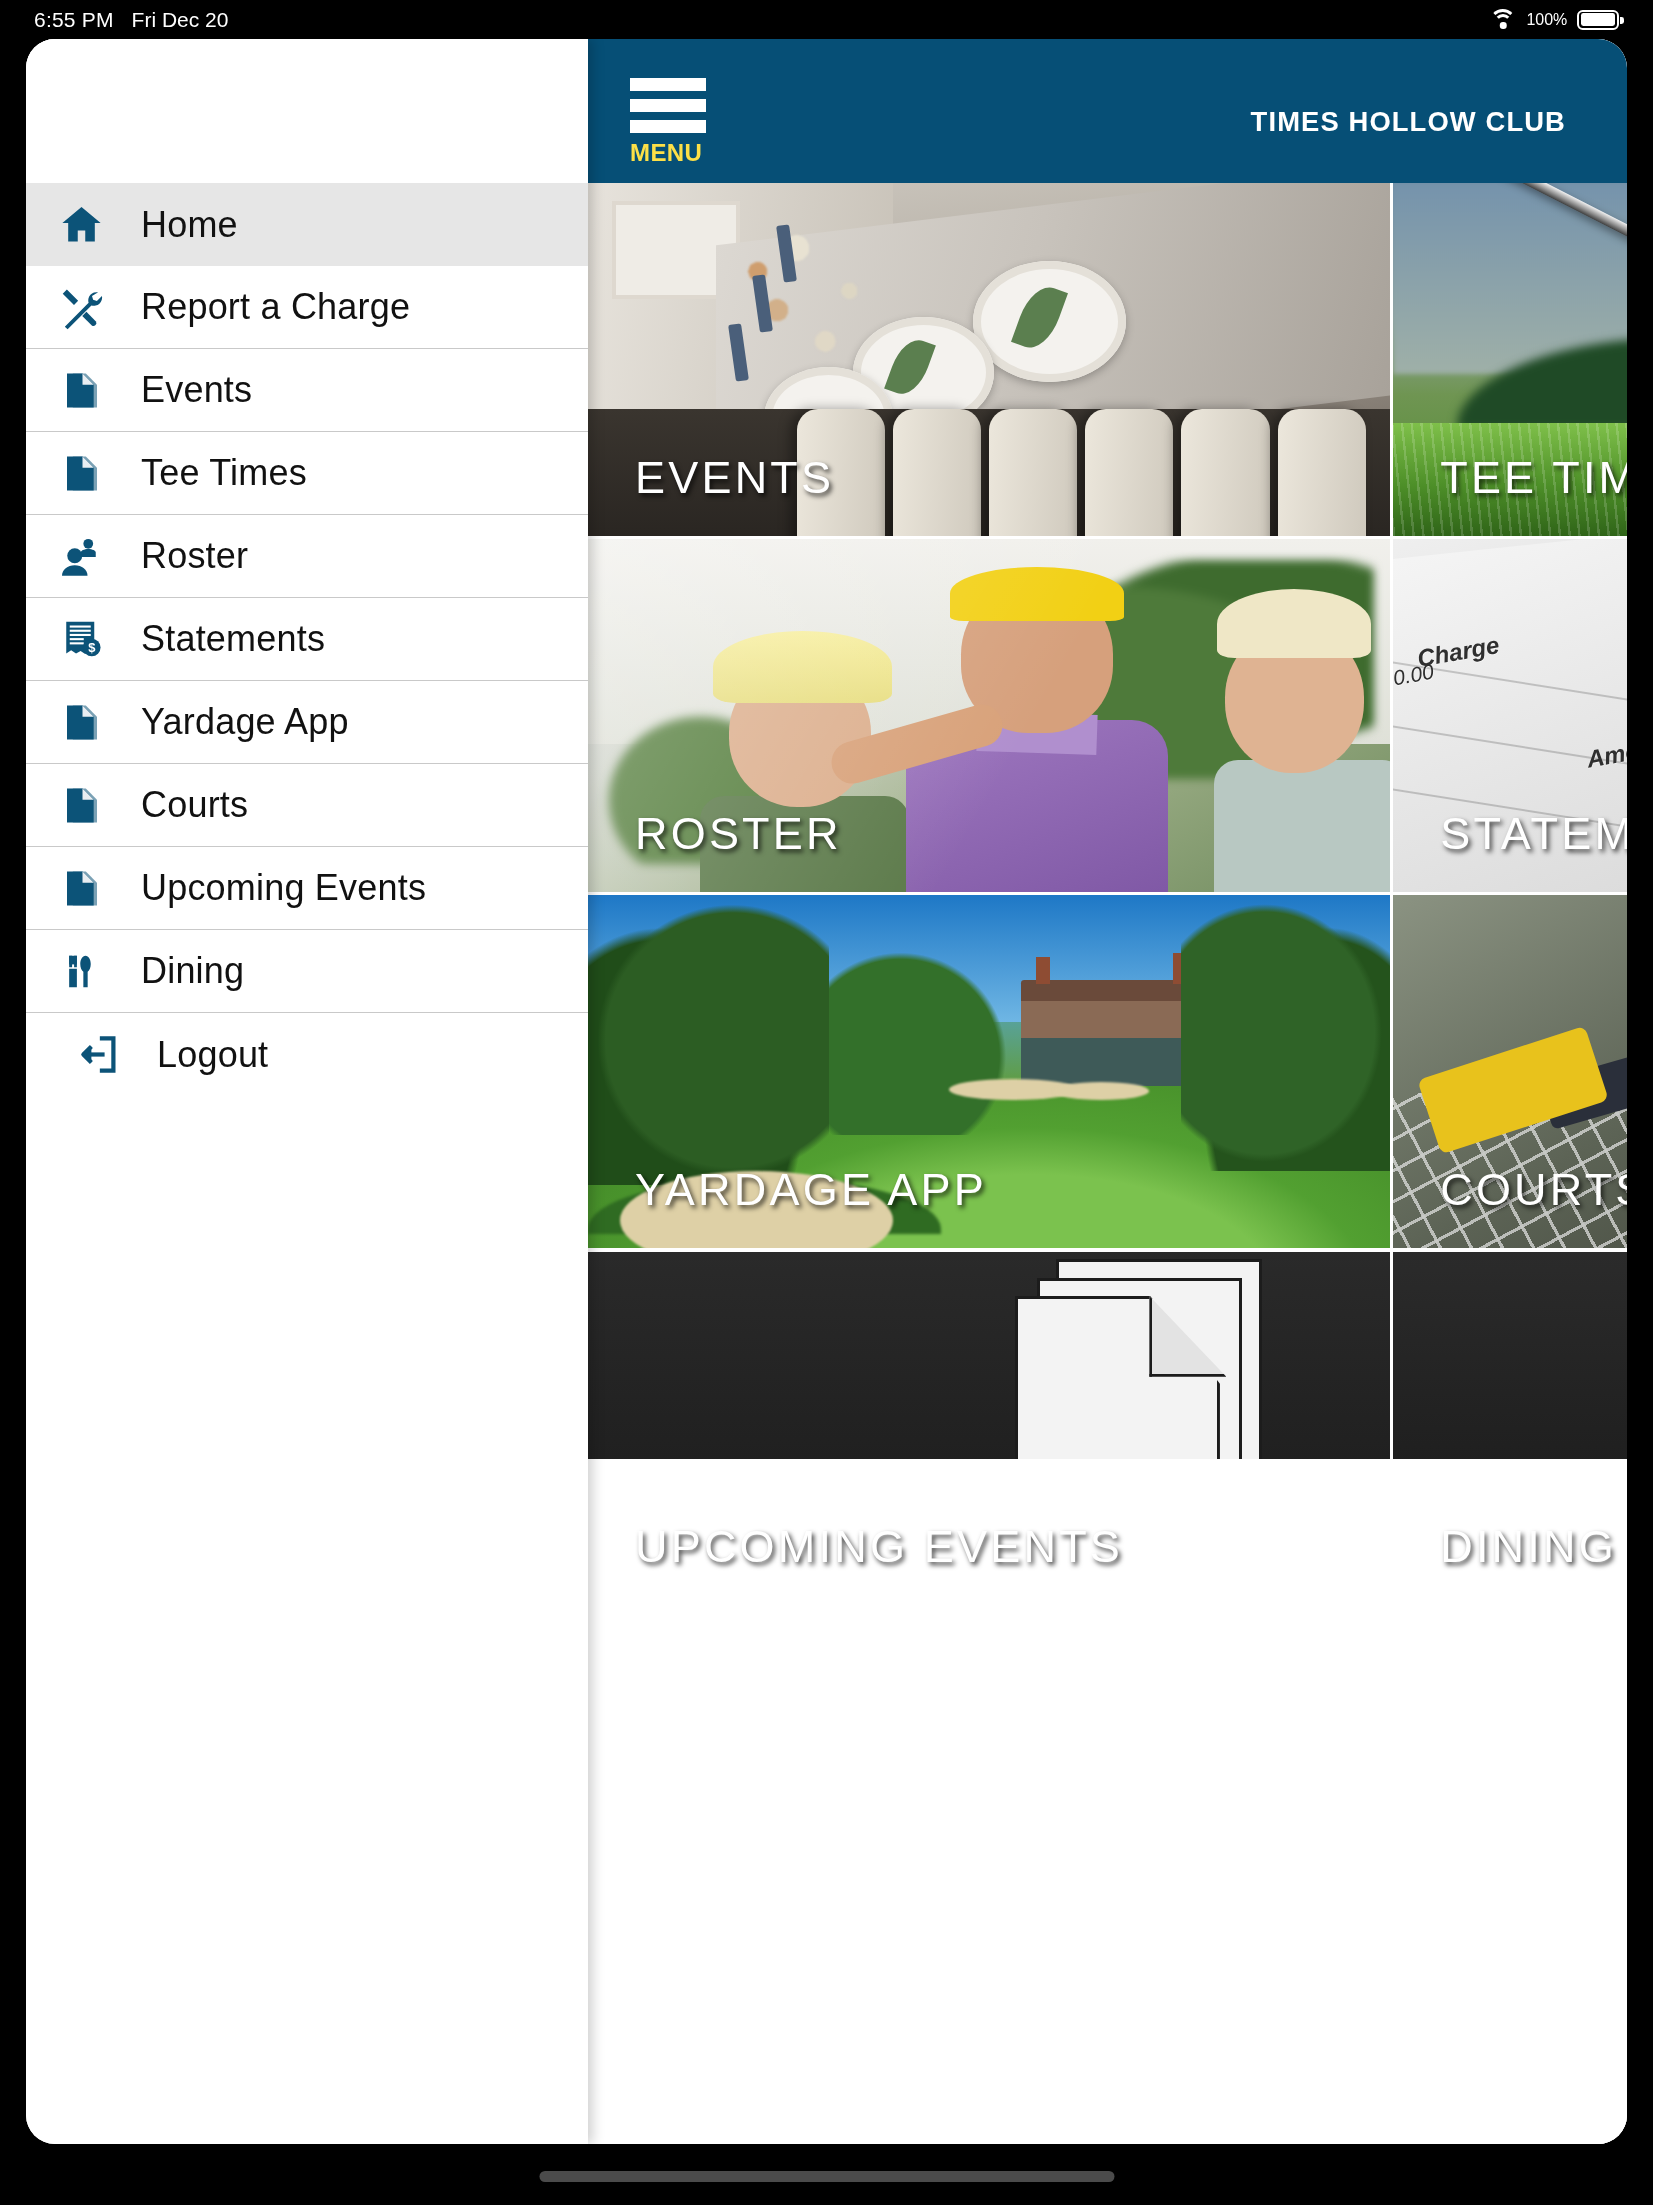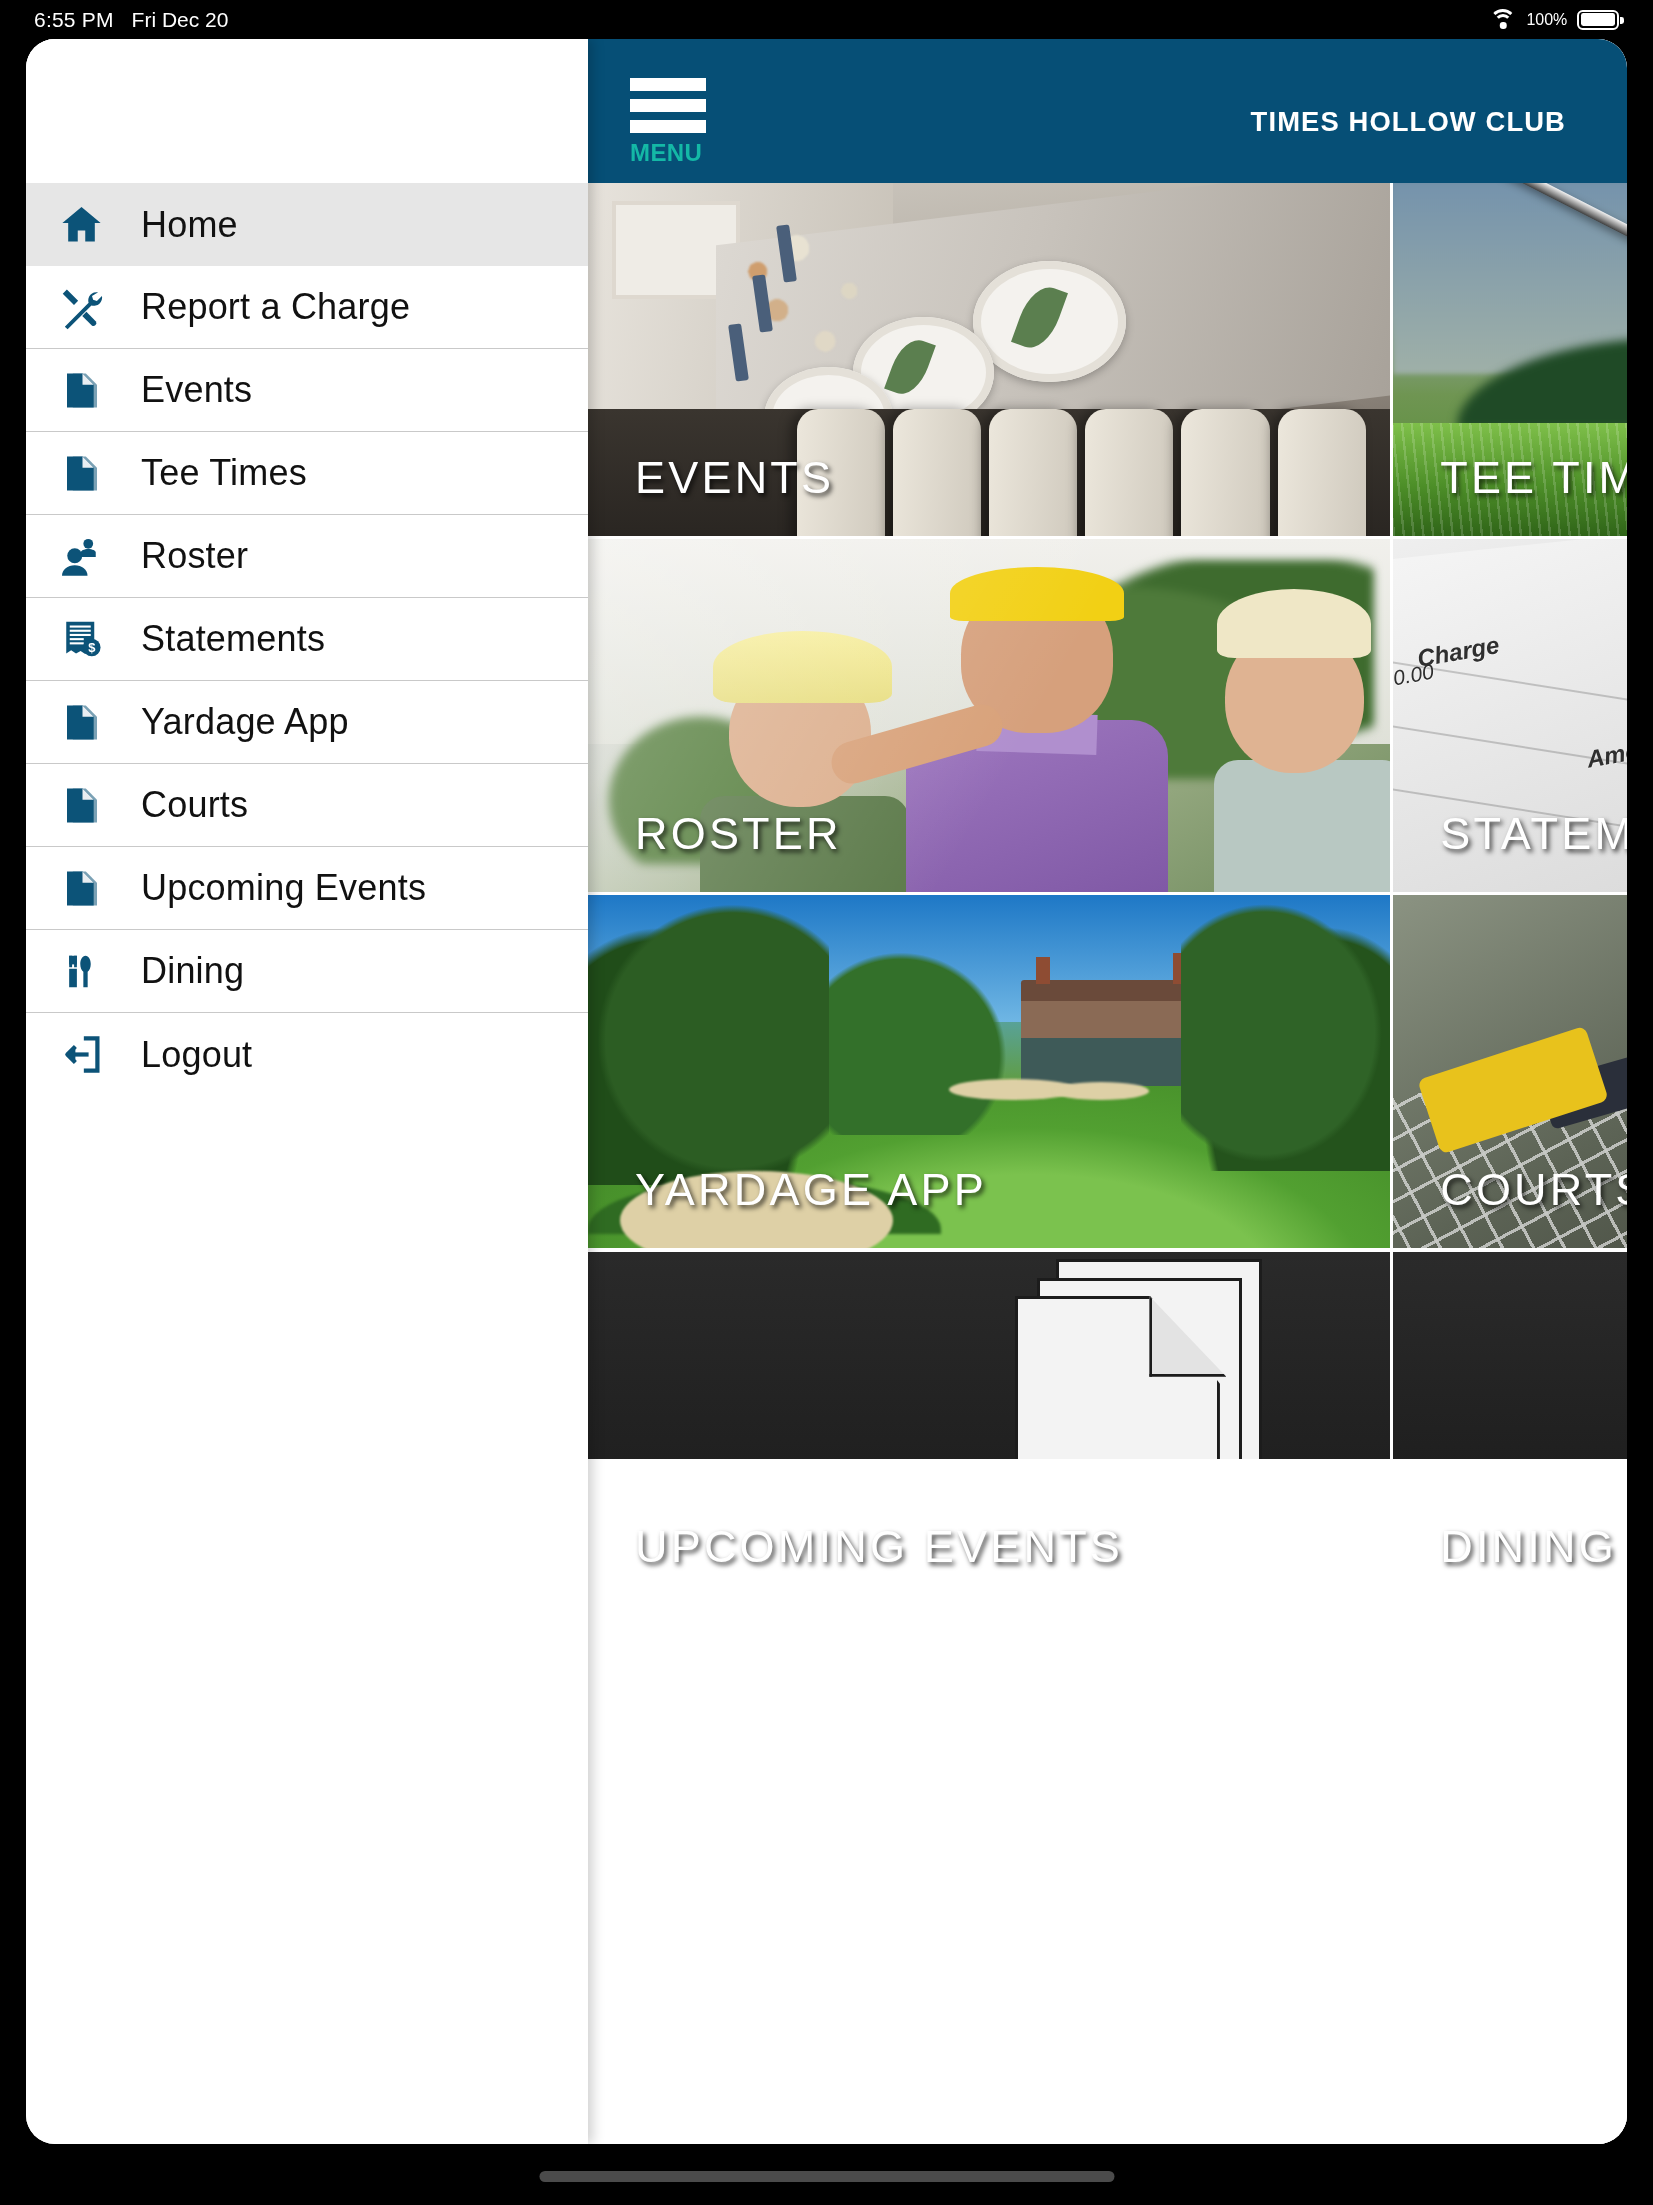--- a/index.html
+++ b/index.html
@@ -67,21 +67,21 @@
   .sidebar-top { height: 144px; background: #fff; }
   .nav-item {
     height: 83px;
     display: flex; align-items: center;
     border-bottom: 1.6px solid #c9c9c9;
     padding-left: 32px;
     background: #fff;
     cursor: pointer;
   }
   .nav-item.active { background: #e6e6e6; border-bottom: none; }
-  .nav-item.no-rule { border-bottom: none; }
+  .nav-item.no-rule { border-bottom: none; margin-left: 16px; }
   .nav-icon {
     width: 47px; height: 47px;
     display: flex; align-items: center; justify-content: center;
     flex: 0 0 47px;
     color: #0c5378;
   }
   .nav-icon svg { display: block; }
   .nav-label {
     margin-left: 36px;
     font-size: 36px;
@@ -100,21 +100,21 @@
   .topbar {
     height: 144px; background: #064f76;
     display: flex; align-items: flex-end; position: relative;
   }
   .hamburger {
     position: absolute; left: 42px; bottom: 18px;
     width: 77px; cursor: pointer;
   }
   .hamburger .bar { height: 13px; background: #fff; margin-bottom: 8px; width: 76px; }
   .hamburger .mlabel {
-    color: #14b8a6; font-size: 24px; font-weight: bold; letter-spacing: 0.4px; line-height: 1;
+    color: #fde047; font-size: 24px; font-weight: bold; letter-spacing: 0.4px; line-height: 1;
   }
   .club-title {
     position: absolute; right: 61px; bottom: 45px;
     color: #fff; font-size: 27.4px; font-weight: bold; letter-spacing: 1.1px;
   }
 
   
   .tilegrid {
     display: grid;
     grid-template-columns: 802px 802px;

